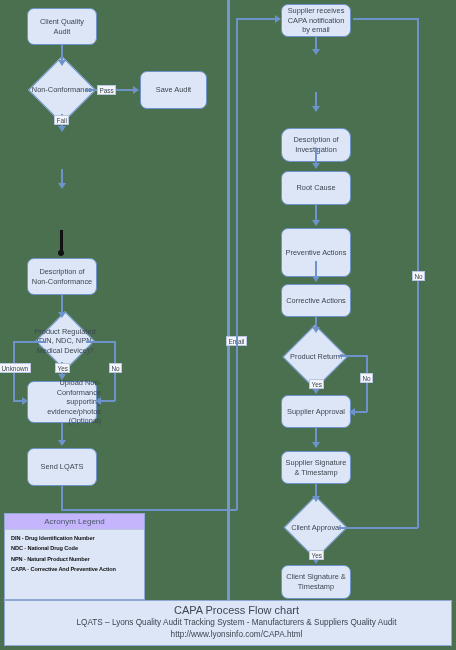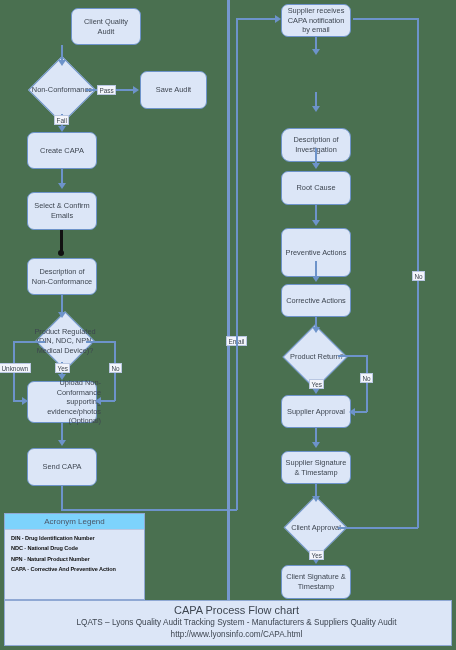--- a/index.html
+++ b/index.html
@@ -73,21 +73,21 @@
   }
 
   
   #legend{
     position:absolute;left:4px;top:513px;width:141px;height:87px;
     background:#dce6f7;border:1px solid #8fa8d4;box-sizing:border-box;
   }
   #legend .lg-head{
     height:15px;line-height:15px;text-align:center;
     font-size:8px;color:#4a5668;
-    background:#7dd3fc;border-bottom:1px solid #b9c7e2;
+    background:#c4b5fd;border-bottom:1px solid #b9c7e2;
   }
   #legend .lg-row{
     font-size:5.6px;font-weight:bold;color:#101010;
     padding:4.5px 0 0 6px;letter-spacing:-0.1px;white-space:nowrap;
   }
 
   
   #footer{
     position:absolute;left:4px;top:600px;width:448px;height:46px;
     background:#dce6f7;border:1px solid #8fa8d4;box-sizing:border-box;
@@ -95,56 +95,50 @@
   }
   #footer .f1{font-size:11px;line-height:13px;padding-top:3px;}
   #footer .f2{font-size:8.2px;line-height:12px;}
   #footer .f3{font-size:8.2px;line-height:12px;}
 </style>
 </head>
 <body>
 
 <div id="canvas">
 
-  <div class="node" style="left:27px;top:8px;width:70px;height:37px;margin-left:44px;">
+  <div class="node" style="left:27px;top:8px;width:70px;height:37px;">
     <span>Client Quality Audit</span>
   </div>
 
   <div class="diamond" style="left:38px;top:66px;width:48px;height:48px;"></div>
   <div class="diamond-label" style="left:30px;top:70px;width:64px;height:40px;">
     <span>Non-Conformance</span>
   </div>
 
   <div class="node" style="left:140px;top:71px;width:67px;height:38px;">
     <span>Save Audit</span>
   </div>
 
-  <div class="node" style="left:27px;top:132px;width:70px;height:37px;">
-    <span>Create CAPA</span>
-  </div>
-
-  <div class="node" style="left:27px;top:192px;width:70px;height:38px;">
-    <span>Select &amp; Confirm Emails</span>
-  </div>
+
 
   <div class="node" style="left:27px;top:258px;width:70px;height:37px;">
     <span>Description of Non-Conformance</span>
   </div>
 
   <div class="diamond" style="left:44px;top:320px;width:42px;height:42px;"></div>
   <div class="diamond-label overflow" style="left:29px;top:315px;width:72px;height:52px;">
     <span>Product Regulated (DIN, NDC, NPN, Medical Device)?</span>
   </div>
 
   <div class="node" style="left:27px;top:381px;width:70px;height:42px;overflow:visible;">
     <span style="position:absolute;left:-3px;top:-4px;width:76px;text-align:right;">Upload Non-Conformance supporting evidence/photos (Optional)</span>
   </div>
 
   <div class="node" style="left:27px;top:448px;width:70px;height:38px;">
-    <span>Send CAPA</span>
+    <span>Send LQATS</span>
   </div>
 
   <div class="node" style="left:281px;top:4px;width:70px;height:33px;">
     <span>Supplier receives CAPA notification by email</span>
   </div>
 
 
   <div class="node" style="left:281px;top:128px;width:70px;height:34px;border-radius:9px;">
     <span>Description of Investigation</span>
   </div>

